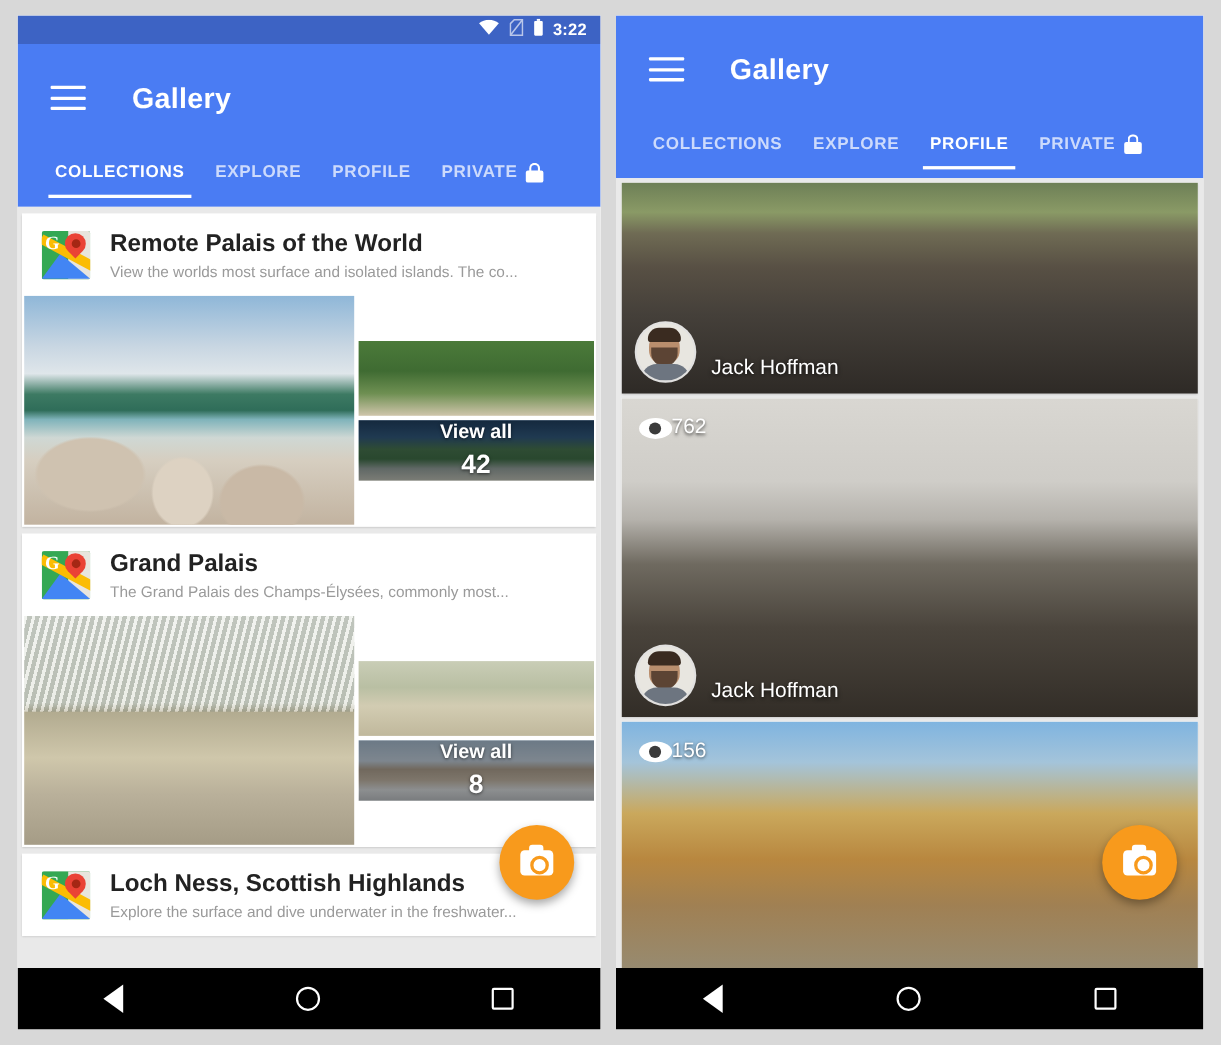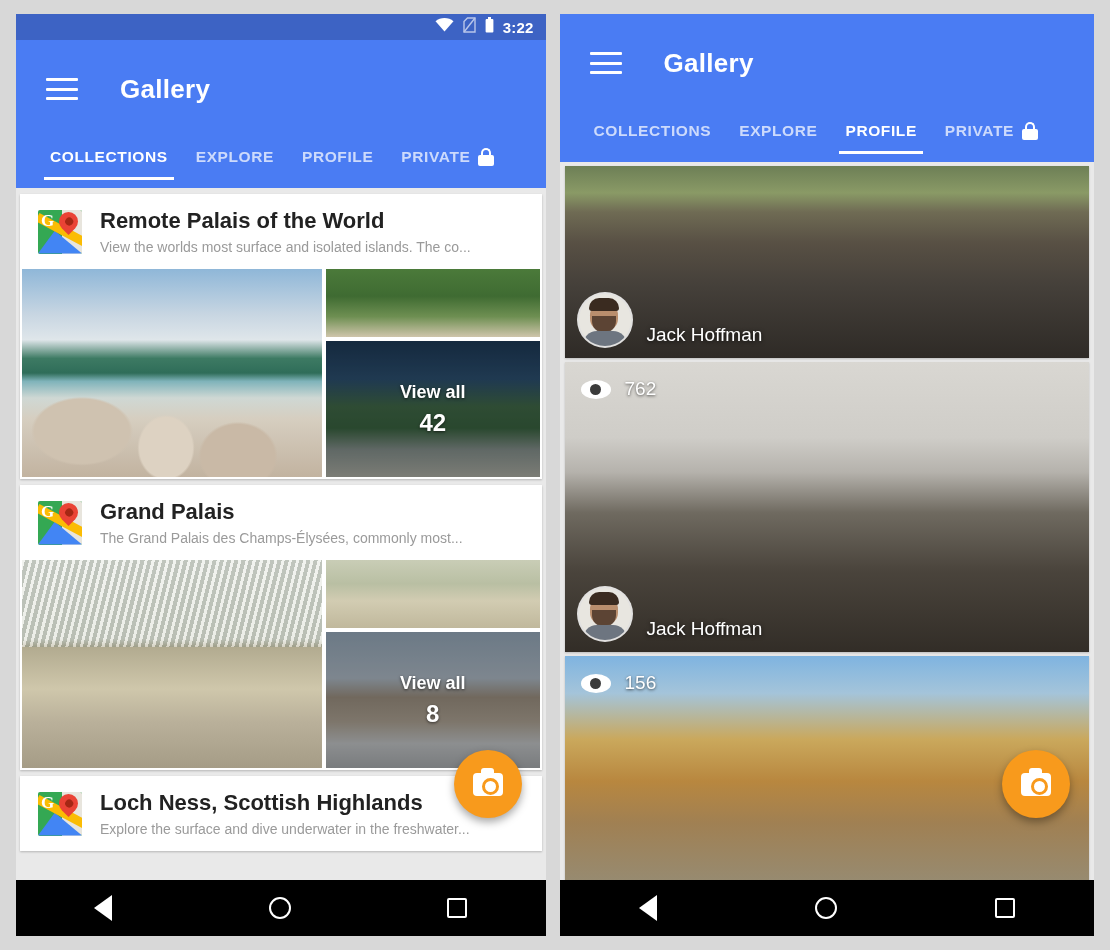--- a/index.html
+++ b/index.html
@@ -70,21 +70,21 @@
   .gmaps-ic .bluetri { position: absolute; bottom: 0; left: 0; width: 100%; height: 52%;
       background: #4285f4; clip-path: polygon(38% 0, 100% 100%, 0 100%); }
   .gmaps-ic .gletter { position: absolute; left: 3px; top: 1px; color: #fff; font-size: 17px; font-weight: bold; font-family: "Liberation Serif", serif; }
   .gmaps-ic .pin { position: absolute; right: 4px; top: 2px; width: 19px; height: 19px; background: #ea4335; border-radius: 50% 50% 50% 0; transform: rotate(-45deg); }
   .gmaps-ic .pin::after { content:""; position:absolute; left:5.5px; top:5.5px; width:8px; height:8px; background:#a52714; border-radius:50%; }
 
   .coll-text { min-width: 0; }
   .coll-title { font-size: 22px; color: #222; font-weight: bold; white-space: nowrap; overflow: hidden; }
   .coll-desc { font-size: 14px; color: #9a9a9a; margin-top: 5px; white-space: nowrap; overflow: hidden; }
 
-  .coll-grid { display: flex; gap: 4px; padding: 0 2px 2px 2px; height: 210px; }
+  .coll-grid { display: flex; gap: 4px; padding: 0 2px 2px 2px; height: 210px; align-items: center; }
   .tile-big { flex: 0 0 300px; height: 100%; position: relative; overflow: hidden; }
   .tile-col { flex: 1; display: flex; flex-direction: column; gap: 4px; }
   .tile-small { flex: 0 0 68px; position: relative; overflow: hidden; }
   .tile-viewall { flex: 1; position: relative; overflow: hidden;
       display: flex; flex-direction: column; align-items: center; justify-content: center; }
   .tile-viewall .shade { position: absolute; inset: 0; background: rgba(0,0,0,.32); }
   .va-label { position: relative; color: #fff; font-size: 18px; font-weight: bold; text-shadow: 0 1px 3px rgba(0,0,0,.6); }
   .va-count { position: relative; color: #fff; font-size: 24px; font-weight: bold; margin-top: 6px; text-shadow: 0 1px 3px rgba(0,0,0,.6); }
 
   
@@ -124,21 +124,21 @@
   .nav-back { width: 0; height: 0; border-top: 13px solid transparent; border-bottom: 13px solid transparent; border-right: 18px solid #fff; cursor: pointer; }
   .nav-home { width: 22px; height: 22px; border: 2.4px solid #fff; border-radius: 50%; cursor: pointer; }
   .nav-recent { width: 20px; height: 20px; border: 2.4px solid #fff; border-radius: 2px; cursor: pointer; }
 
   
   .prof-card { position: relative; margin: 4px 5px 0 5px; background: #fff; box-shadow: 0 1px 2px rgba(0,0,0,.2); overflow: hidden; }
   .prof-img { width: 100%; position: relative; }
   .prof-img.h1 { height: 192px; }
   .prof-img.h2 { height: 290px; }
   .prof-img.h3 { height: 232px; }
-  .views { position: absolute; top: 16px; left: 16px; display: flex; align-items: center; gap: 14px; }
+  .views { position: absolute; top: 16px; left: 16px; display: flex; align-items: center; }
   .eye-ic { width: 30px; height: 19px; background: #fff; border-radius: 50% / 50%; display: flex; align-items: center; justify-content: center; }
   .eye-ic::after { content:""; width: 11px; height: 11px; border-radius: 50%; background: #3b3b3b; }
   .views-count { color: #fff; font-size: 19px; text-shadow: 0 1px 3px rgba(0,0,0,.65); }
   .author { position: absolute; left: 14px; bottom: 12px; display: flex; align-items: flex-end; gap: 16px; }
   .avatar { width: 52px; height: 52px; border-radius: 50%; overflow: hidden; background: #e8e6e0; position: relative;
             box-shadow: 0 0 0 2px rgba(255,255,255,.85); }
   .avatar .face { position: absolute; left: 11px; top: 7px; width: 28px; height: 30px; border-radius: 48% 48% 42% 42%; background: #b98e6d; }
   .avatar .hair { position: absolute; left: 10px; top: 4px; width: 30px; height: 13px; border-radius: 14px 14px 4px 4px; background: #3a2b20; }
   .avatar .beard { position: absolute; left: 13px; top: 22px; width: 24px; height: 17px; border-radius: 0 0 13px 13px; background: #4b372a; opacity: .85; }
   .avatar .shirt { position: absolute; left: 4px; bottom: 0; width: 44px; height: 15px; background: #6d7580; border-radius: 14px 14px 0 0; }

